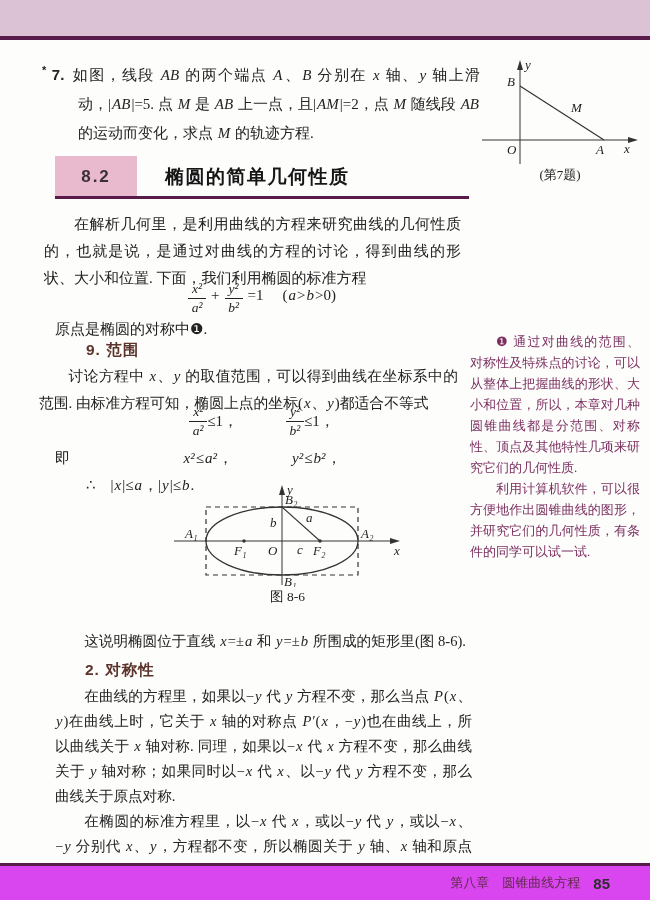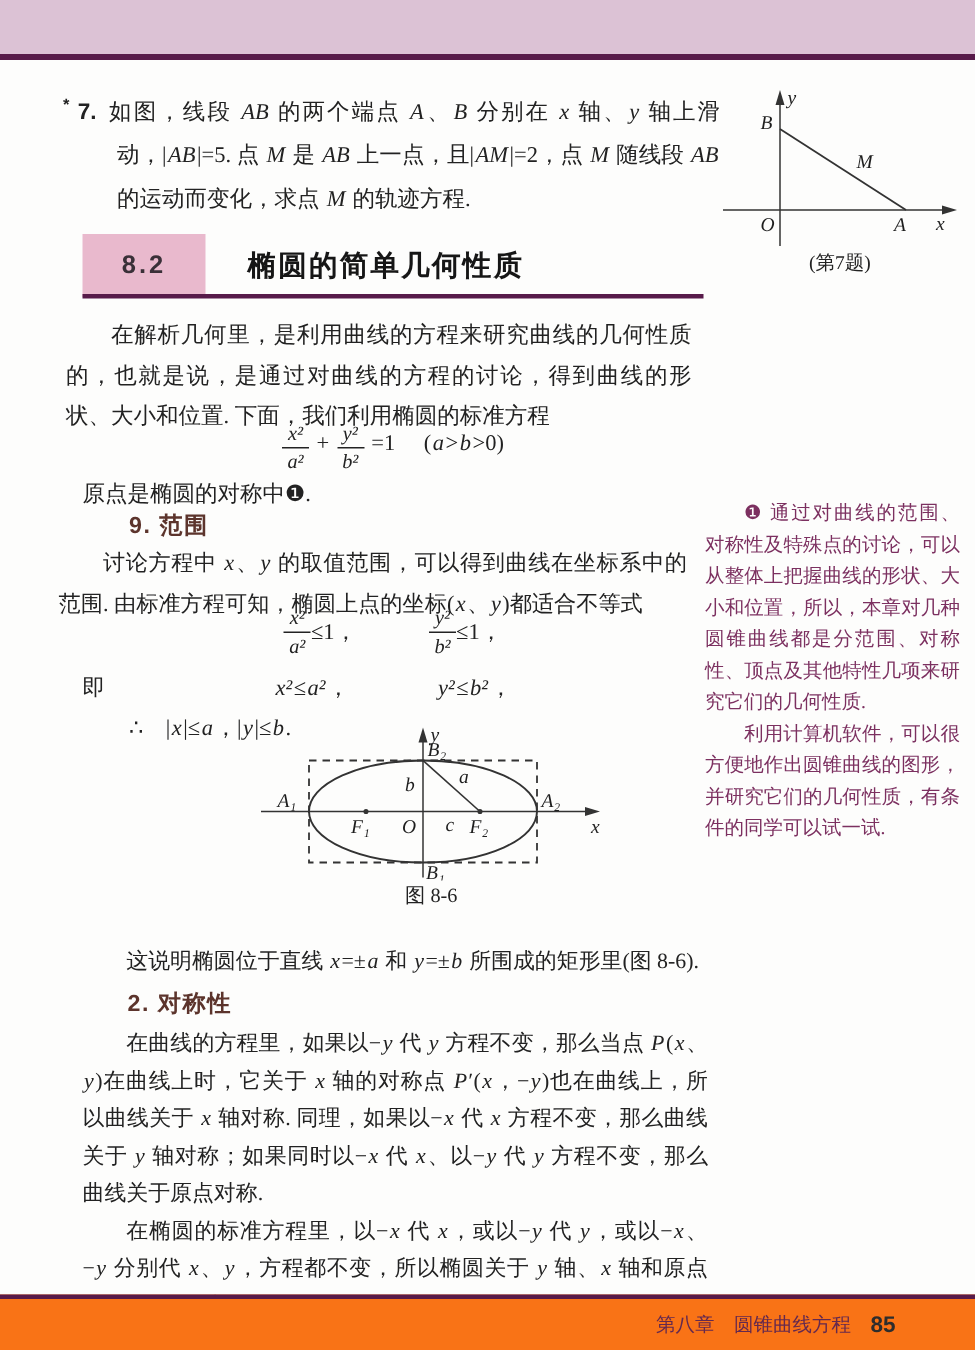--- a/index.html
+++ b/index.html
@@ -10,23 +10,23 @@
     font-family:"Liberation Serif","DejaVu Serif",serif;
     color:#222;
     overflow:hidden;
   }
   .band-top {
     position:absolute; top:0; left:0; width:650px; height:40px;
     background:#dcc2d5; border-bottom:4px solid #581b4a; z-index:6;
   }
   .band-bottom {
     position:absolute; bottom:0; left:0; width:650px; height:37px;
-    background:#f97316; border-top:3px solid #581b4a; z-index:6;
+    background:#d946ef; border-top:3px solid #581b4a; z-index:6;
     display:flex; align-items:center; justify-content:flex-end;
-    gap:13px; padding-right:53px; font-size:13px; color:#64294f;
+    gap:13px; padding-right:40px; font-size:13px; color:#64294f;
   }
   .f-pg { font-size:15px; font-weight:bold; color:#2d2d2d; font-family:"Liberation Sans",sans-serif; }
 
   .mi { font-style:italic; padding:0 1px; font-family:"Liberation Serif","DejaVu Serif",serif; }
 
   .problem { position:absolute; left:42px; top:56px; width:438px; font-size:15px; line-height:29px; text-align:justify; z-index:1; }
   .p7 { padding-left:36px; text-indent:-36px; }
   .p7star { font-size:11px; vertical-align:6px; }
   .p7num { font-weight:bold; font-family:"Liberation Sans",sans-serif; margin-right:7px; }
 

